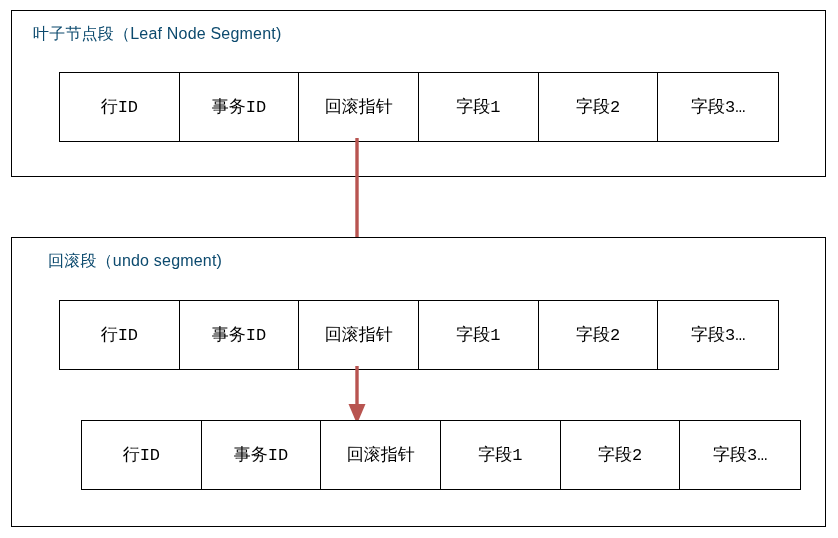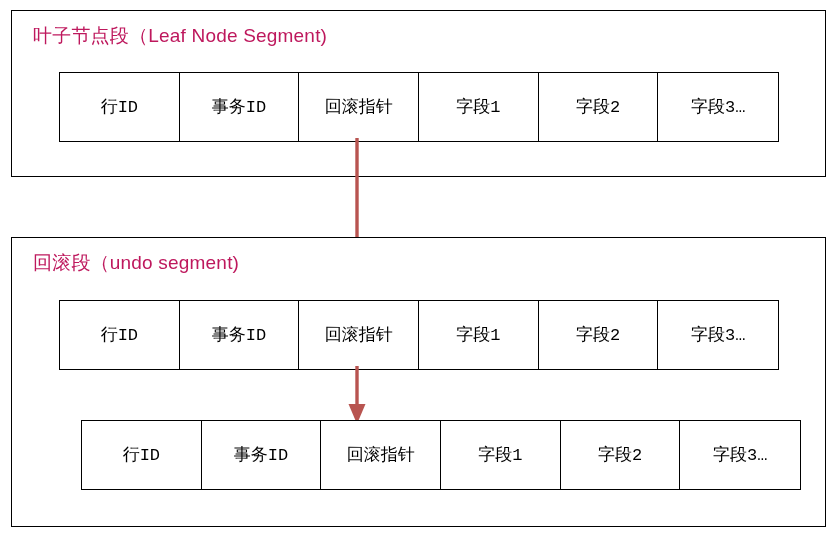--- a/index.html
+++ b/index.html
@@ -25,28 +25,28 @@
     position: absolute;
     box-sizing: border-box;
     border: 1.6px solid #000000;
     background: #ffffff;
   }
   #leaf-segment-box  { left: 11px;  top: 10px;  width: 815px; height: 167px; }
   #undo-segment-box  { left: 11px;  top: 237px; width: 815px; height: 290px; }
 
   .segment-title {
     position: absolute;
-    font-size: 19px;
+    font-size: 16px;
     line-height: 1;
     letter-spacing: 0.2px;
     white-space: nowrap;
-    color: #be185d;
+    color: #0c4a6e;
   }
   #leaf-segment-title { left: 33px; top: 26px; }
-  #undo-segment-title { left: 33px; top: 253px; }
+  #undo-segment-title { left: 48px; top: 253px; }
 
   
   .record-row {
     position: absolute;
     display: flex;
     box-sizing: border-box;
     background: #ffffff;
     border: 1.6px solid #000000;
     font-family: Liberation Mono, monospace;
   }

